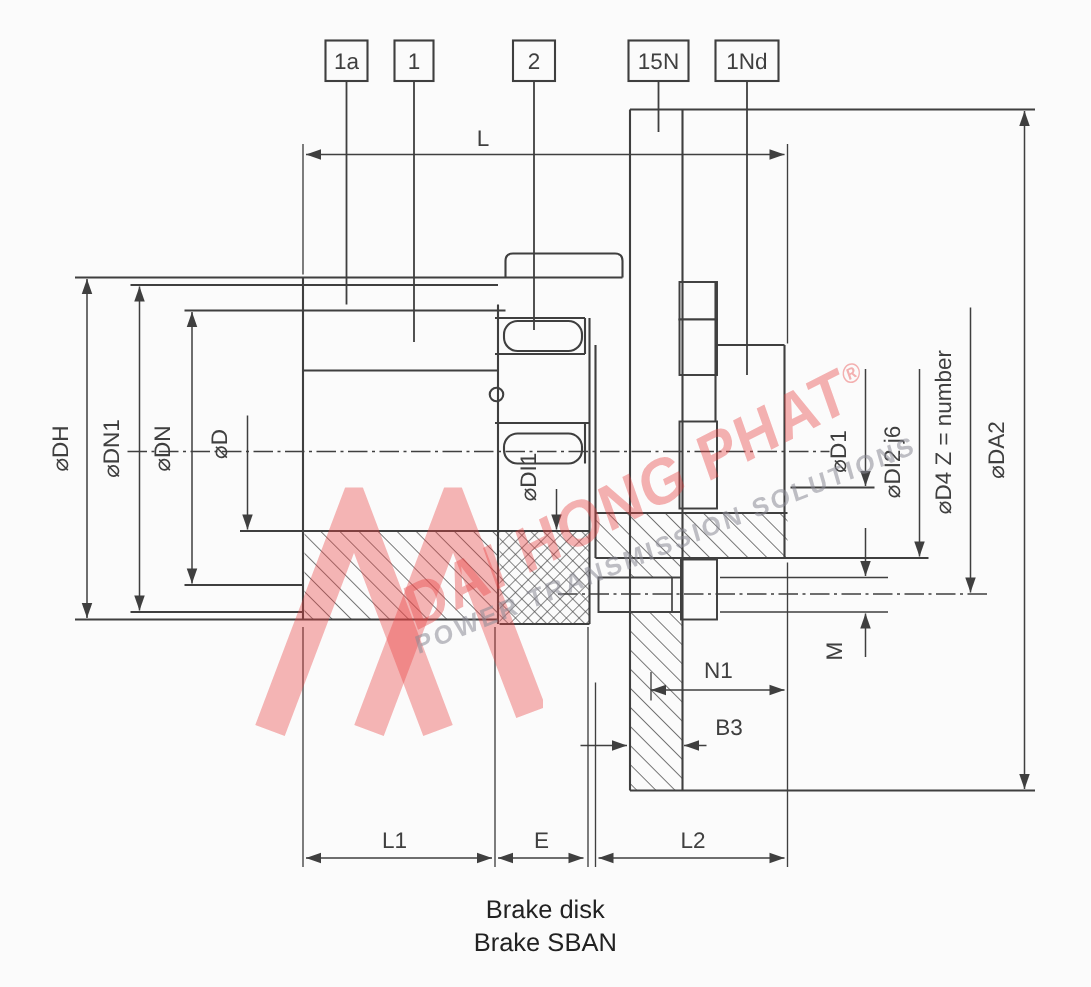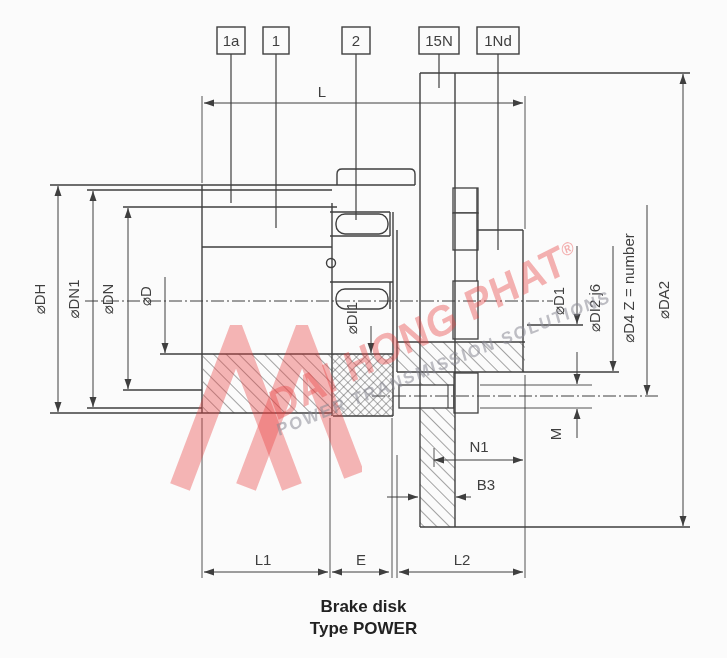--- a/index.html
+++ b/index.html
@@ -9,21 +9,21 @@
   .dwg{position:absolute;left:0;top:0;z-index:1;}
   .wm-layer{position:absolute;left:0;top:0;width:727px;height:658px;z-index:3;pointer-events:none;}
   .wm-brand{position:absolute;left:424px;top:330px;white-space:nowrap;
             transform:translate(-50%,-50%) rotate(-27deg) scaleX(.95) skewX(-8deg);
             color:rgba(233,66,66,0.40);font-size:42px;font-weight:bold;letter-spacing:1px;}
   .wm-brand sup{font-size:18px;}
   .wm-tag{position:absolute;left:444px;top:364px;white-space:nowrap;
           transform:translate(-50%,-50%) rotate(-22deg) skewX(-6deg);
           color:rgba(138,138,150,0.55);font-size:17px;font-weight:bold;letter-spacing:2px;}
   .caption{position:absolute;top:596px;left:0;width:727px;text-align:center;z-index:2;
-           font-size:17px;font-weight:bold;color:#222;line-height:1.3;}
+           font-size:17px;font-weight:normal;color:#222;line-height:1.3;}
 </style>
 </head>
 <body>
 
 <div class="stage">
 
   <svg class="dwg" width="727" height="658" viewBox="0 0 727 658">
     <defs>
       <marker id="arw" viewBox="0 0 12 9" refX="11" refY="4.5" markerWidth="12" markerHeight="9" orient="auto-start-reverse">
         <path d="M1,1 L11,4.5 L1,8 Z" fill="#3f3f3f"></path>
@@ -184,16 +184,16 @@
         <path d="M18,162 L74,14 L130,162"></path>
         <path d="M84,162 L140,14 L192,150"></path>
       </g>
     </svg>
     <div class="wm-brand"><span>DAI HONG PHAT</span><sup>®</sup></div>
     <div class="wm-tag">POWER TRANSMISSION SOLUTIONS</div>
   </div>
 
   <div class="caption">
     <div>Brake disk</div>
-    <div>Type POWER</div>
+    <div>Brake SBAN</div>
   </div>
 
 </div>
 
 </body></html>

